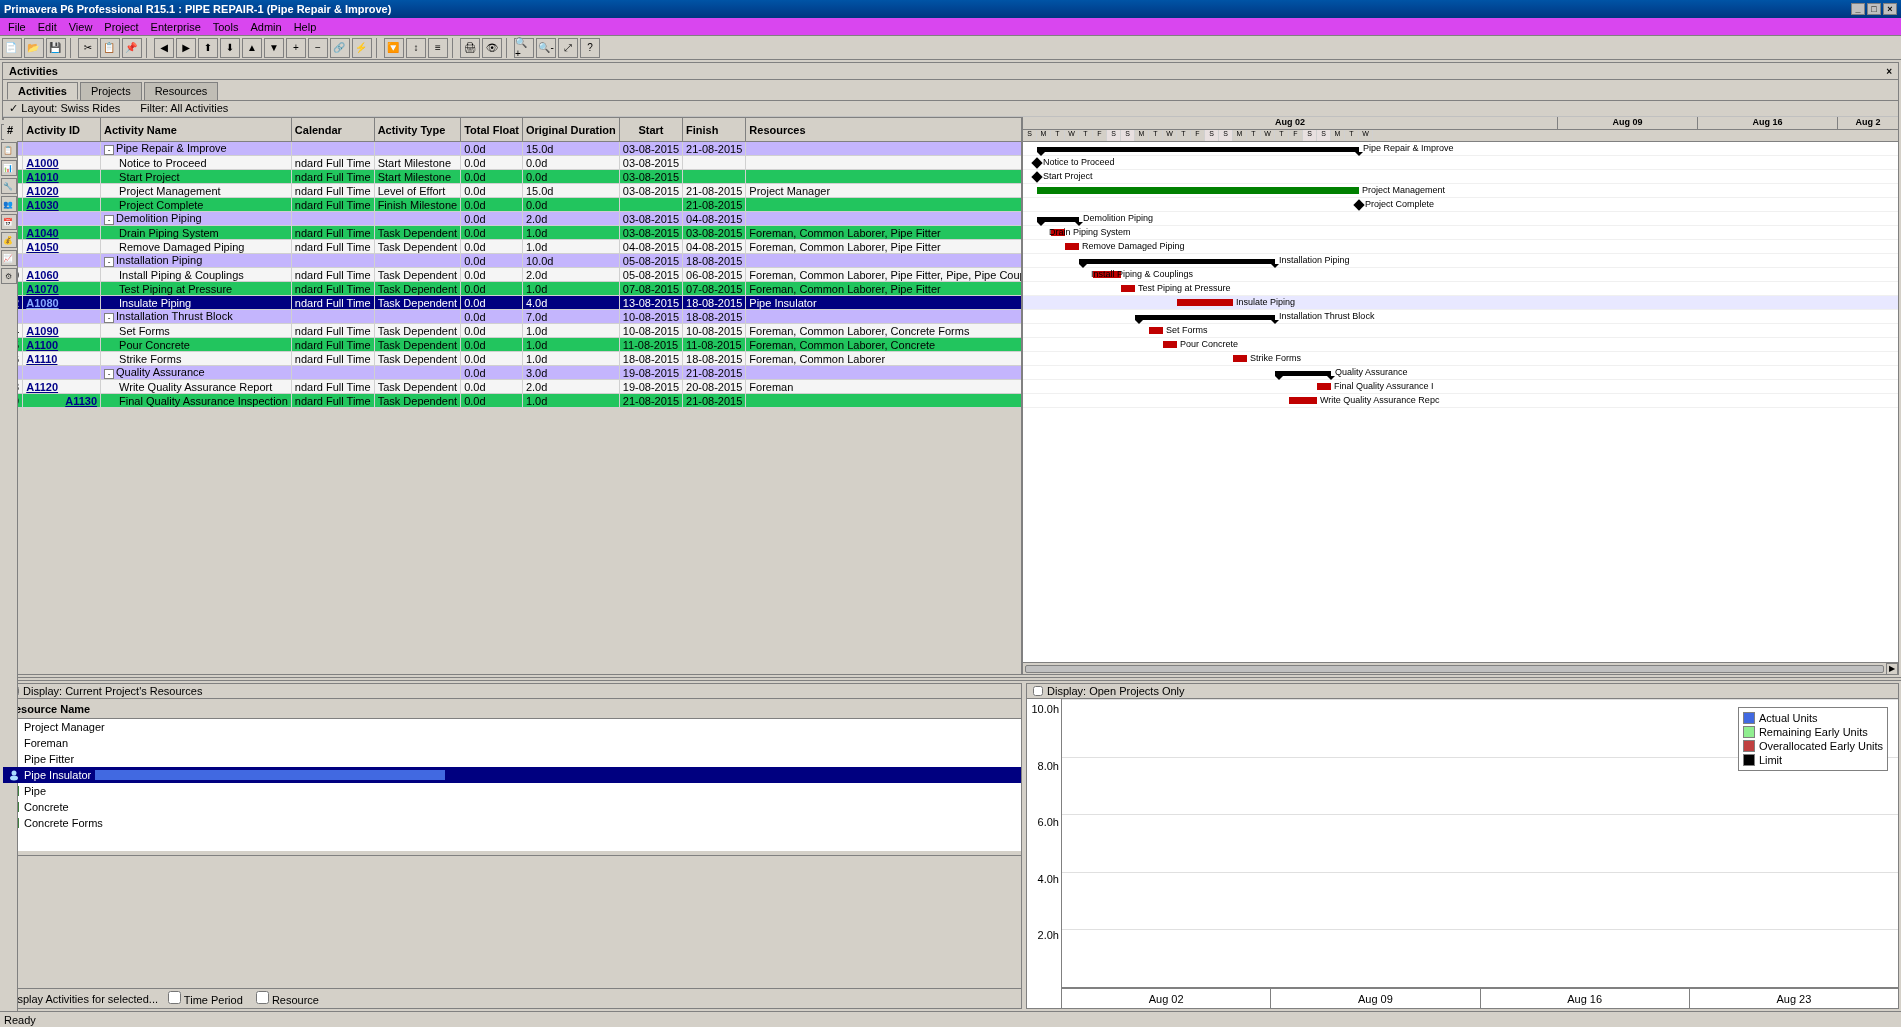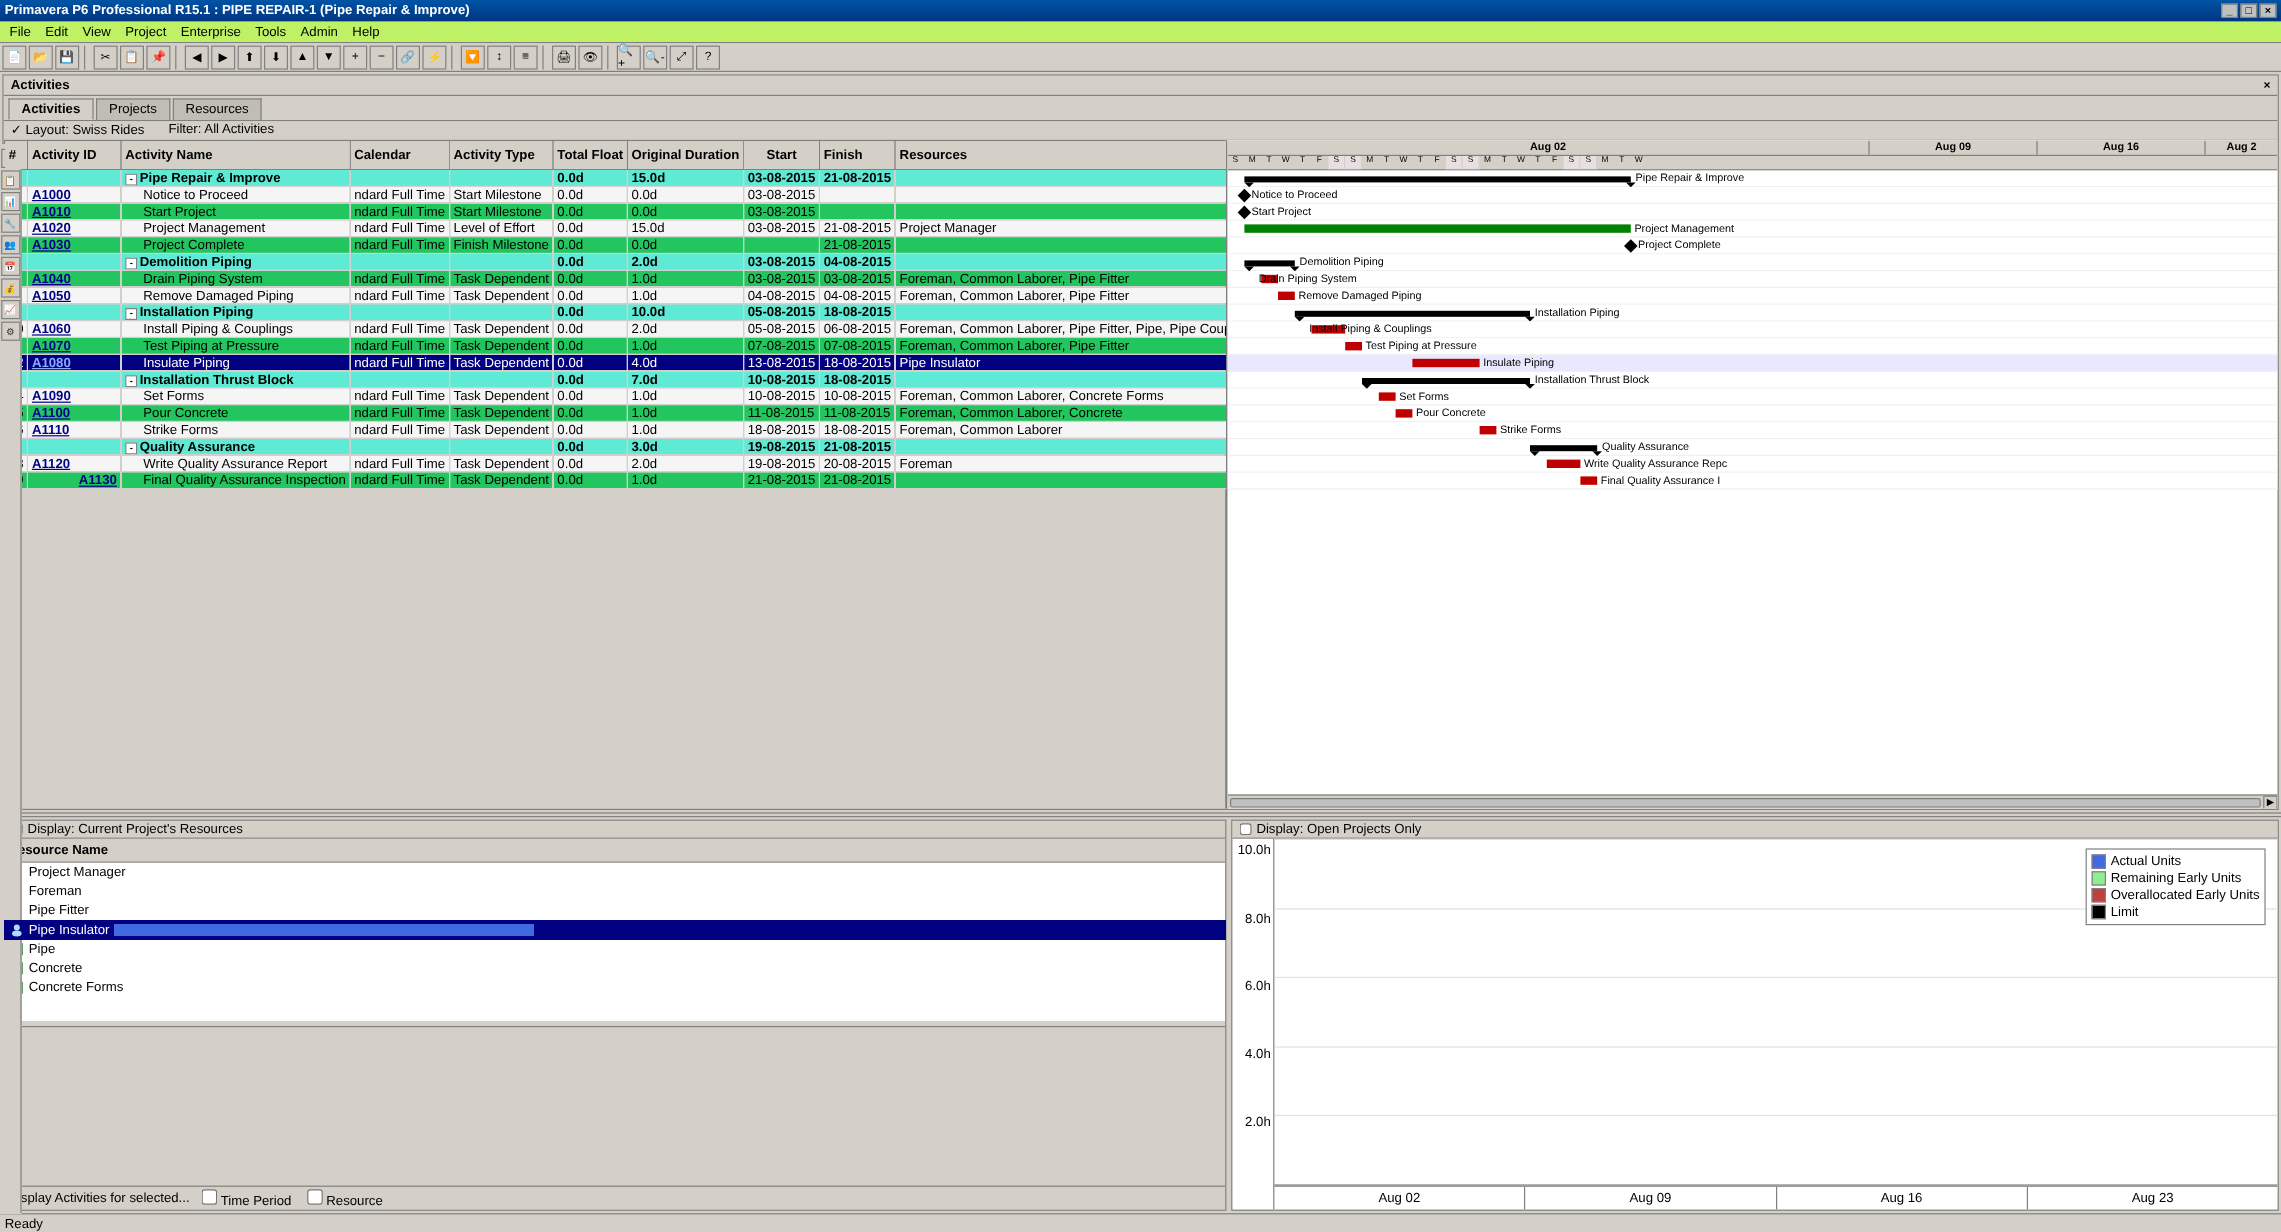--- a/index.html
+++ b/index.html
@@ -4,21 +4,21 @@
   <style>
     * { box-sizing: border-box; margin: 0; padding: 0; font-family: 'Segoe UI', Tahoma, Geneva, Verdana, sans-serif; font-size: 11px; }
     body { background: #d4d0c8; overflow: hidden; width: 1901px; height: 1027px; }
     
     
     .title-bar { background: linear-gradient(to bottom, #0054a6, #003580); color: white; height: 18px; display: flex; align-items: center; padding: 0 4px; font-size: 11px; font-weight: bold; }
     .title-bar-controls { margin-left: auto; display: flex; gap: 2px; }
     .title-btn { width: 14px; height: 12px; background: #c0c0c0; border: 1px solid #808080; display: flex; align-items: center; justify-content: center; font-size: 9px; cursor: pointer; color: black; }
     
     
-    .menu-bar { background: #bef264; height: 18px; display: flex; align-items: center; padding: 0 2px; border-bottom: 1px solid #808080; }
+    .menu-bar { background: #d946ef; height: 18px; display: flex; align-items: center; padding: 0 2px; border-bottom: 1px solid #808080; }
     .menu-item { padding: 1px 6px; cursor: pointer; font-size: 11px; }
     
     
     .toolbar { background: #d4d0c8; height: 24px; display: flex; align-items: center; padding: 2px; border-bottom: 1px solid #808080; gap: 2px; }
     .tb-btn { width: 20px; height: 20px; background: #d4d0c8; border: 1px solid #808080; display: flex; align-items: center; justify-content: center; cursor: pointer; font-size: 10px; }
     .tb-separator { width: 4px; height: 20px; border-left: 1px solid #808080; margin: 0 2px; }
     
     
     .left-sidebar { position: absolute; left: 0; top: 60px; width: 18px; height: calc(100% - 60px); background: #d4d0c8; border-right: 1px solid #808080; display: flex; flex-direction: column; align-items: center; padding-top: 4px; gap: 2px; }
     .sidebar-icon { width: 16px; height: 16px; background: #d4d0c8; border: 1px solid #808080; display: flex; align-items: center; justify-content: center; cursor: pointer; font-size: 8px; color: #333; }
@@ -33,21 +33,21 @@
     
     .info-bar { background: #d4d0c8; padding: 1px 6px; display: flex; gap: 20px; font-size: 10px; border-bottom: 1px solid #c0c0c0; }
     
     
     table { width: 100%; border-collapse: collapse; font-size: 10px; }
     table thead tr { background: #d4d0c8; height: 24px; }
     table thead th { border: 1px solid #808080; padding: 1px 3px; text-align: left; font-weight: bold; white-space: nowrap; position: sticky; top: 0; background: #d4d0c8; z-index: 1; }
     table tbody tr { height: 14px; background: #22c55e; }
     table tbody tr:nth-child(even) { background: #f5f5f5; }
     table tbody tr.selected { background: #000080; color: white; }
-    table tbody tr.group-header { background: #5eead4; font-weight: bold; }
+    table tbody tr.group-header { background: #c4b5fd; font-weight: normal; }
     table tbody td { border: 1px solid #d0d0d0; padding: 0 3px; white-space: nowrap; overflow: hidden; }
     
     .expand-icon { display: inline-block; width: 10px; height: 10px; border: 1px solid #808080; text-align: center; line-height: 8px; font-size: 8px; margin-right: 2px; cursor: pointer; background: white; }
     .panel-header { background: #d4d0c8; padding: 1px 6px; font-size: 10px; border-bottom: 1px solid #808080; display: flex; align-items: center; gap: 4px; }
     .checkbox-sm { width: 10px; height: 10px; }
     
     .resource-table-header { background: #d4d0c8; height: 20px; border-bottom: 1px solid #808080; display: flex; align-items: center; padding: 0 4px; font-weight: bold; }
     .resource-list { flex: 1; overflow: auto; background: white; }
     .resource-item { display: flex; align-items: center; padding: 1px 4px; height: 16px; cursor: pointer; white-space: nowrap; }
     .resource-item.selected { background: #000080; color: white; }
@@ -515,26 +515,26 @@
                   <div style="position: absolute; left: 210px; top: 3px; width: 14px; height: 7px; background: rgb(192, 0, 0);"></div>
                   <span style="position: absolute; left: 227px; top: 1px; font-size: 9px; white-space: nowrap; color: black;">Strike Forms</span>
                 </div>
                 <div style="height: 14px; border-bottom: 1px solid rgb(240, 240, 240); position: relative; background: white; min-width: 500px;">
                   <div style="position: absolute; left: 252px; top: 5px; width: 56px; height: 5px; background: rgb(0, 0, 0);"></div>
                   <div style="position: absolute; left: 252px; top: 10px; width: 0px; height: 0px; border-left: 4px solid transparent; border-right: 4px solid transparent; border-top: 4px solid black;"></div>
                   <div style="position: absolute; left: 304px; top: 10px; width: 0px; height: 0px; border-left: 4px solid transparent; border-right: 4px solid transparent; border-top: 4px solid black;"></div>
                   <span style="position: absolute; left: 312px; top: 1px; font-size: 9px; white-space: nowrap; color: black;">Quality Assurance</span>
                 </div>
                 <div style="height: 14px; border-bottom: 1px solid rgb(240, 240, 240); position: relative; background: white; min-width: 500px;">
+                  <div style="position: absolute; left: 294px; top: 3px; width: 14px; height: 7px; background: rgb(192, 0, 0);"></div>
+                  <span style="position: absolute; left: 311px; top: 1px; font-size: 9px; white-space: nowrap; color: black;">Final Quality Assurance I</span>
+                </div>
+                <div style="height: 14px; border-bottom: 1px solid rgb(240, 240, 240); position: relative; background: white; min-width: 500px;">
                   <div style="position: absolute; left: 266px; top: 3px; width: 28px; height: 7px; background: rgb(192, 0, 0);"></div>
                   <span style="position: absolute; left: 297px; top: 1px; font-size: 9px; white-space: nowrap; color: black;">Write Quality Assurance Repc</span>
-                </div>
-                <div style="height: 14px; border-bottom: 1px solid rgb(240, 240, 240); position: relative; background: white; min-width: 500px;">
-                  <div style="position: absolute; left: 294px; top: 3px; width: 14px; height: 7px; background: rgb(192, 0, 0);"></div>
-                  <span style="position: absolute; left: 311px; top: 1px; font-size: 9px; white-space: nowrap; color: black;">Final Quality Assurance I</span>
                 </div>
               </div>
           </div>
 
           <div style="height:12px; background:#d4d0c8; border-top:1px solid #808080; display:flex; align-items:center;">
             <div style="flex:1; height:8px; background:#c0c0c0; margin:0 2px; border:1px solid #808080; border-radius:2px;"></div>
             <div style="width:12px; height:12px; border:1px solid #808080; display:flex; align-items:center; justify-content:center; font-size:8px; cursor:pointer;">▶</div>
           </div>
         </div>
       </div>

